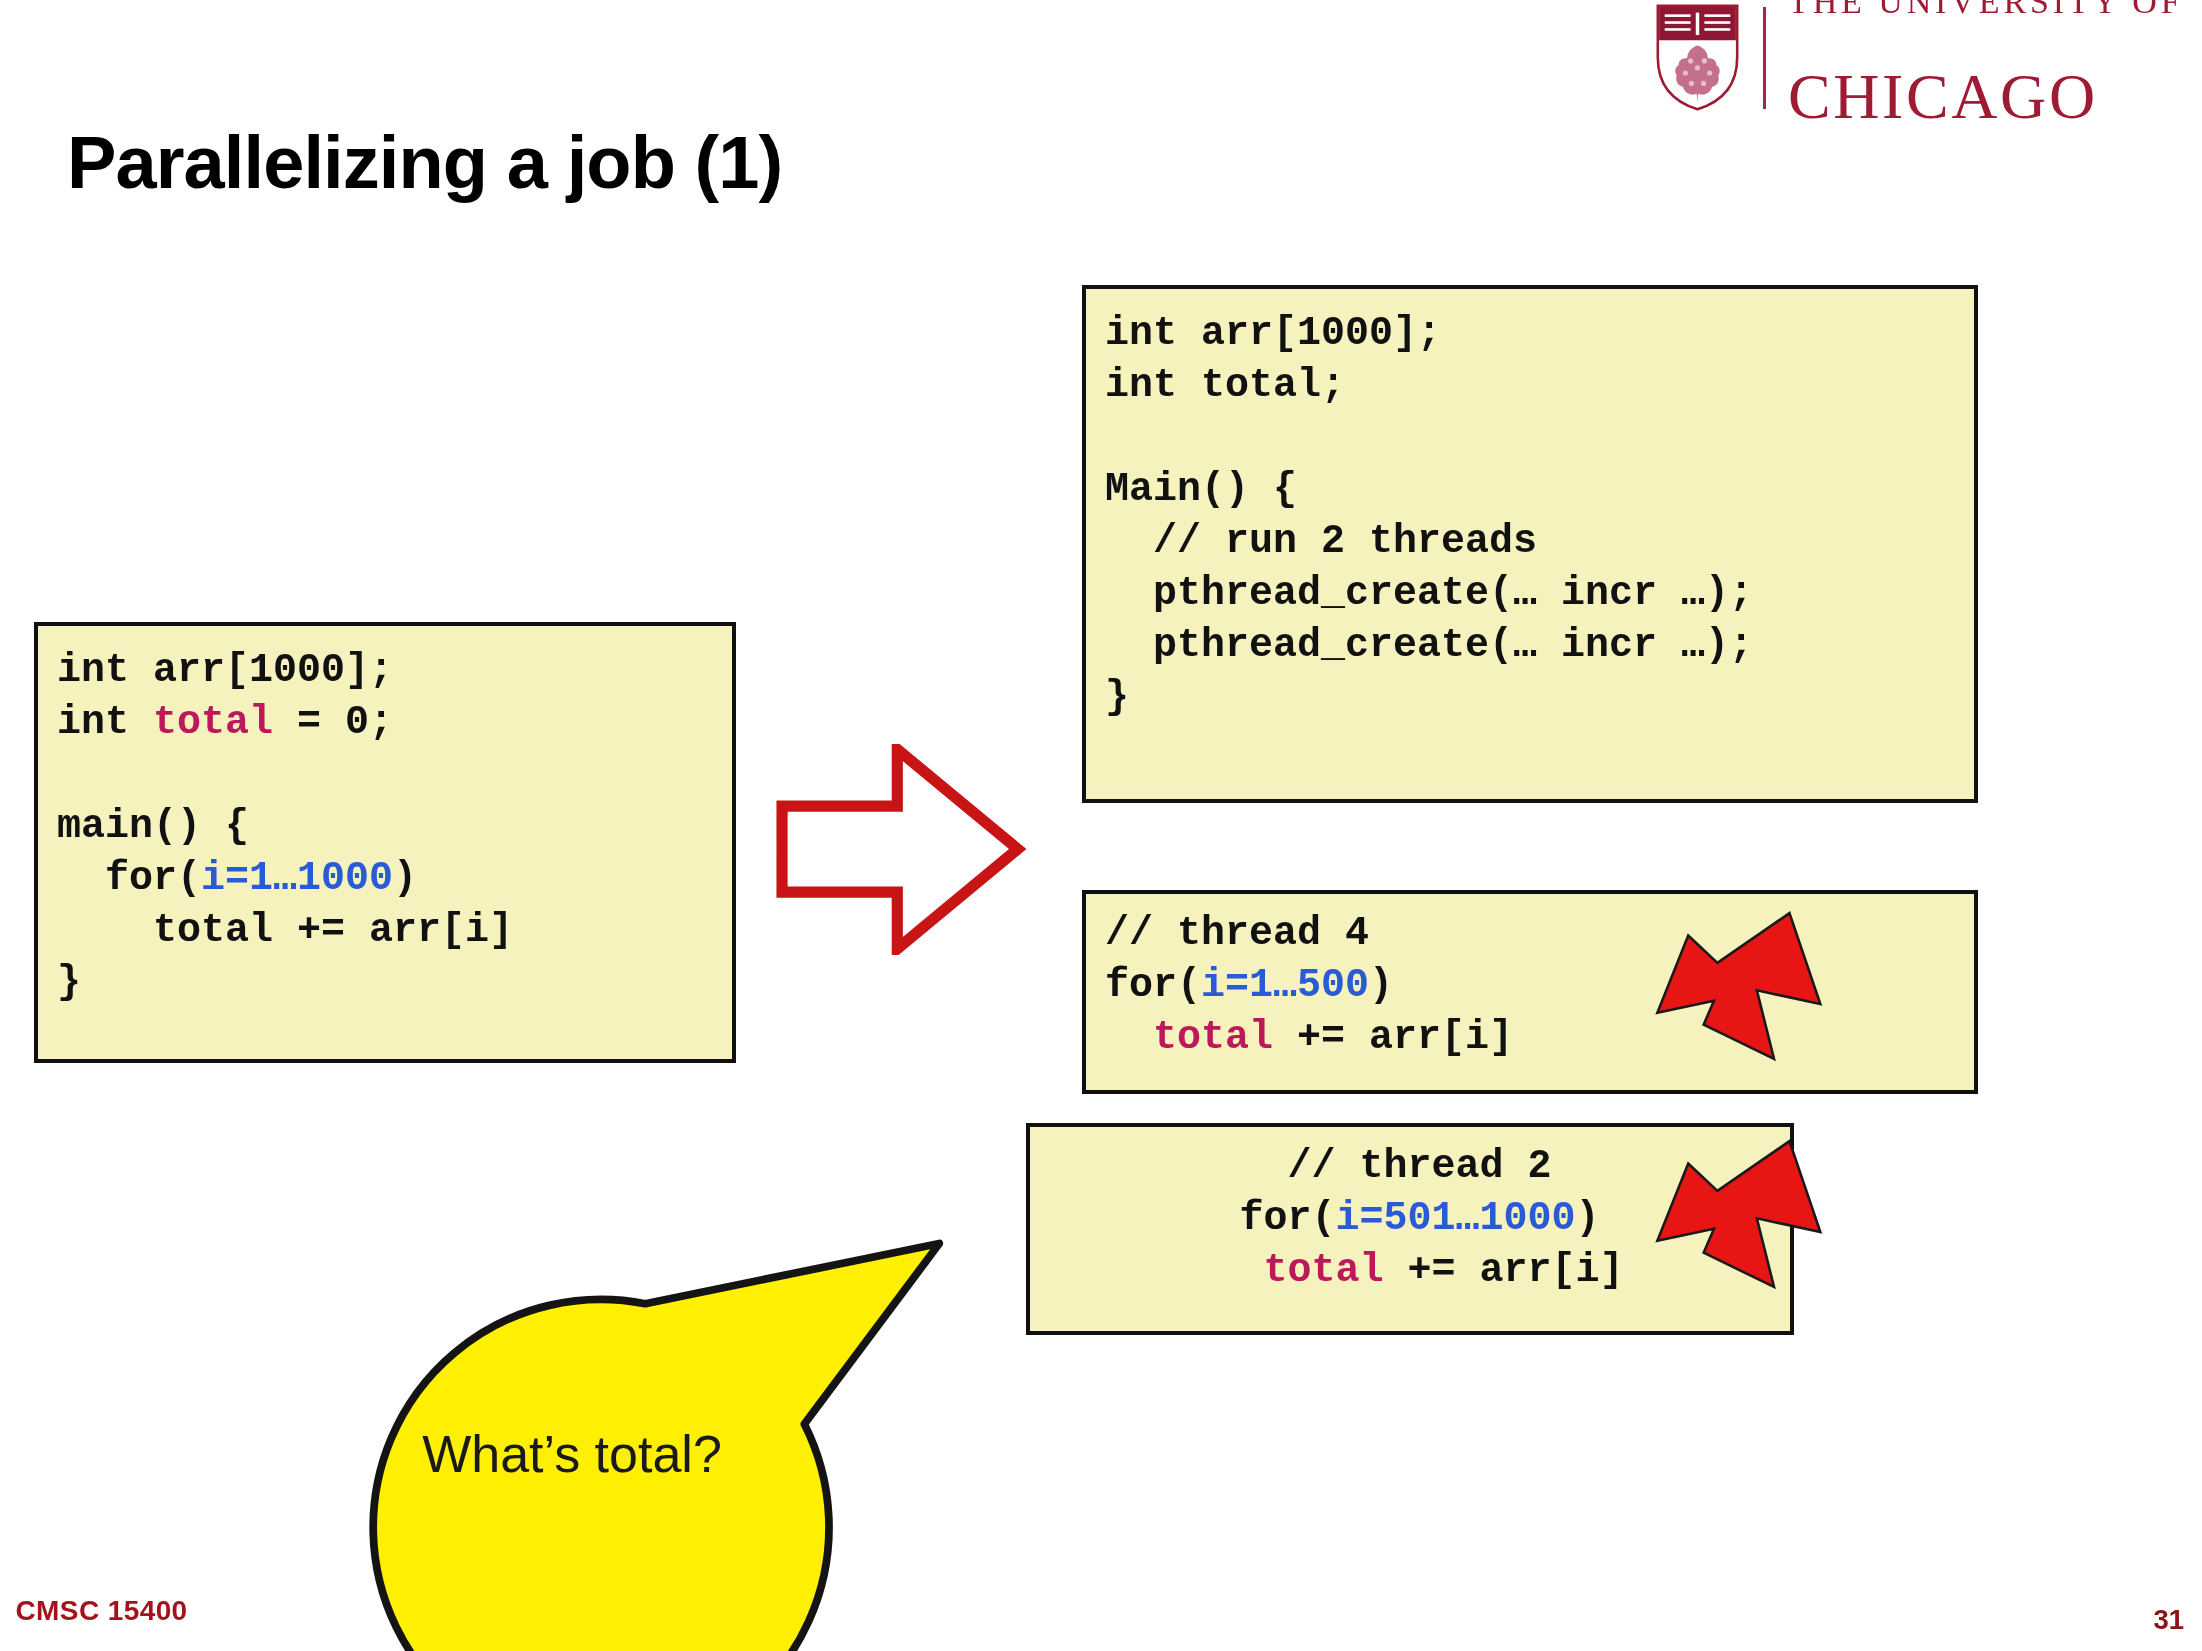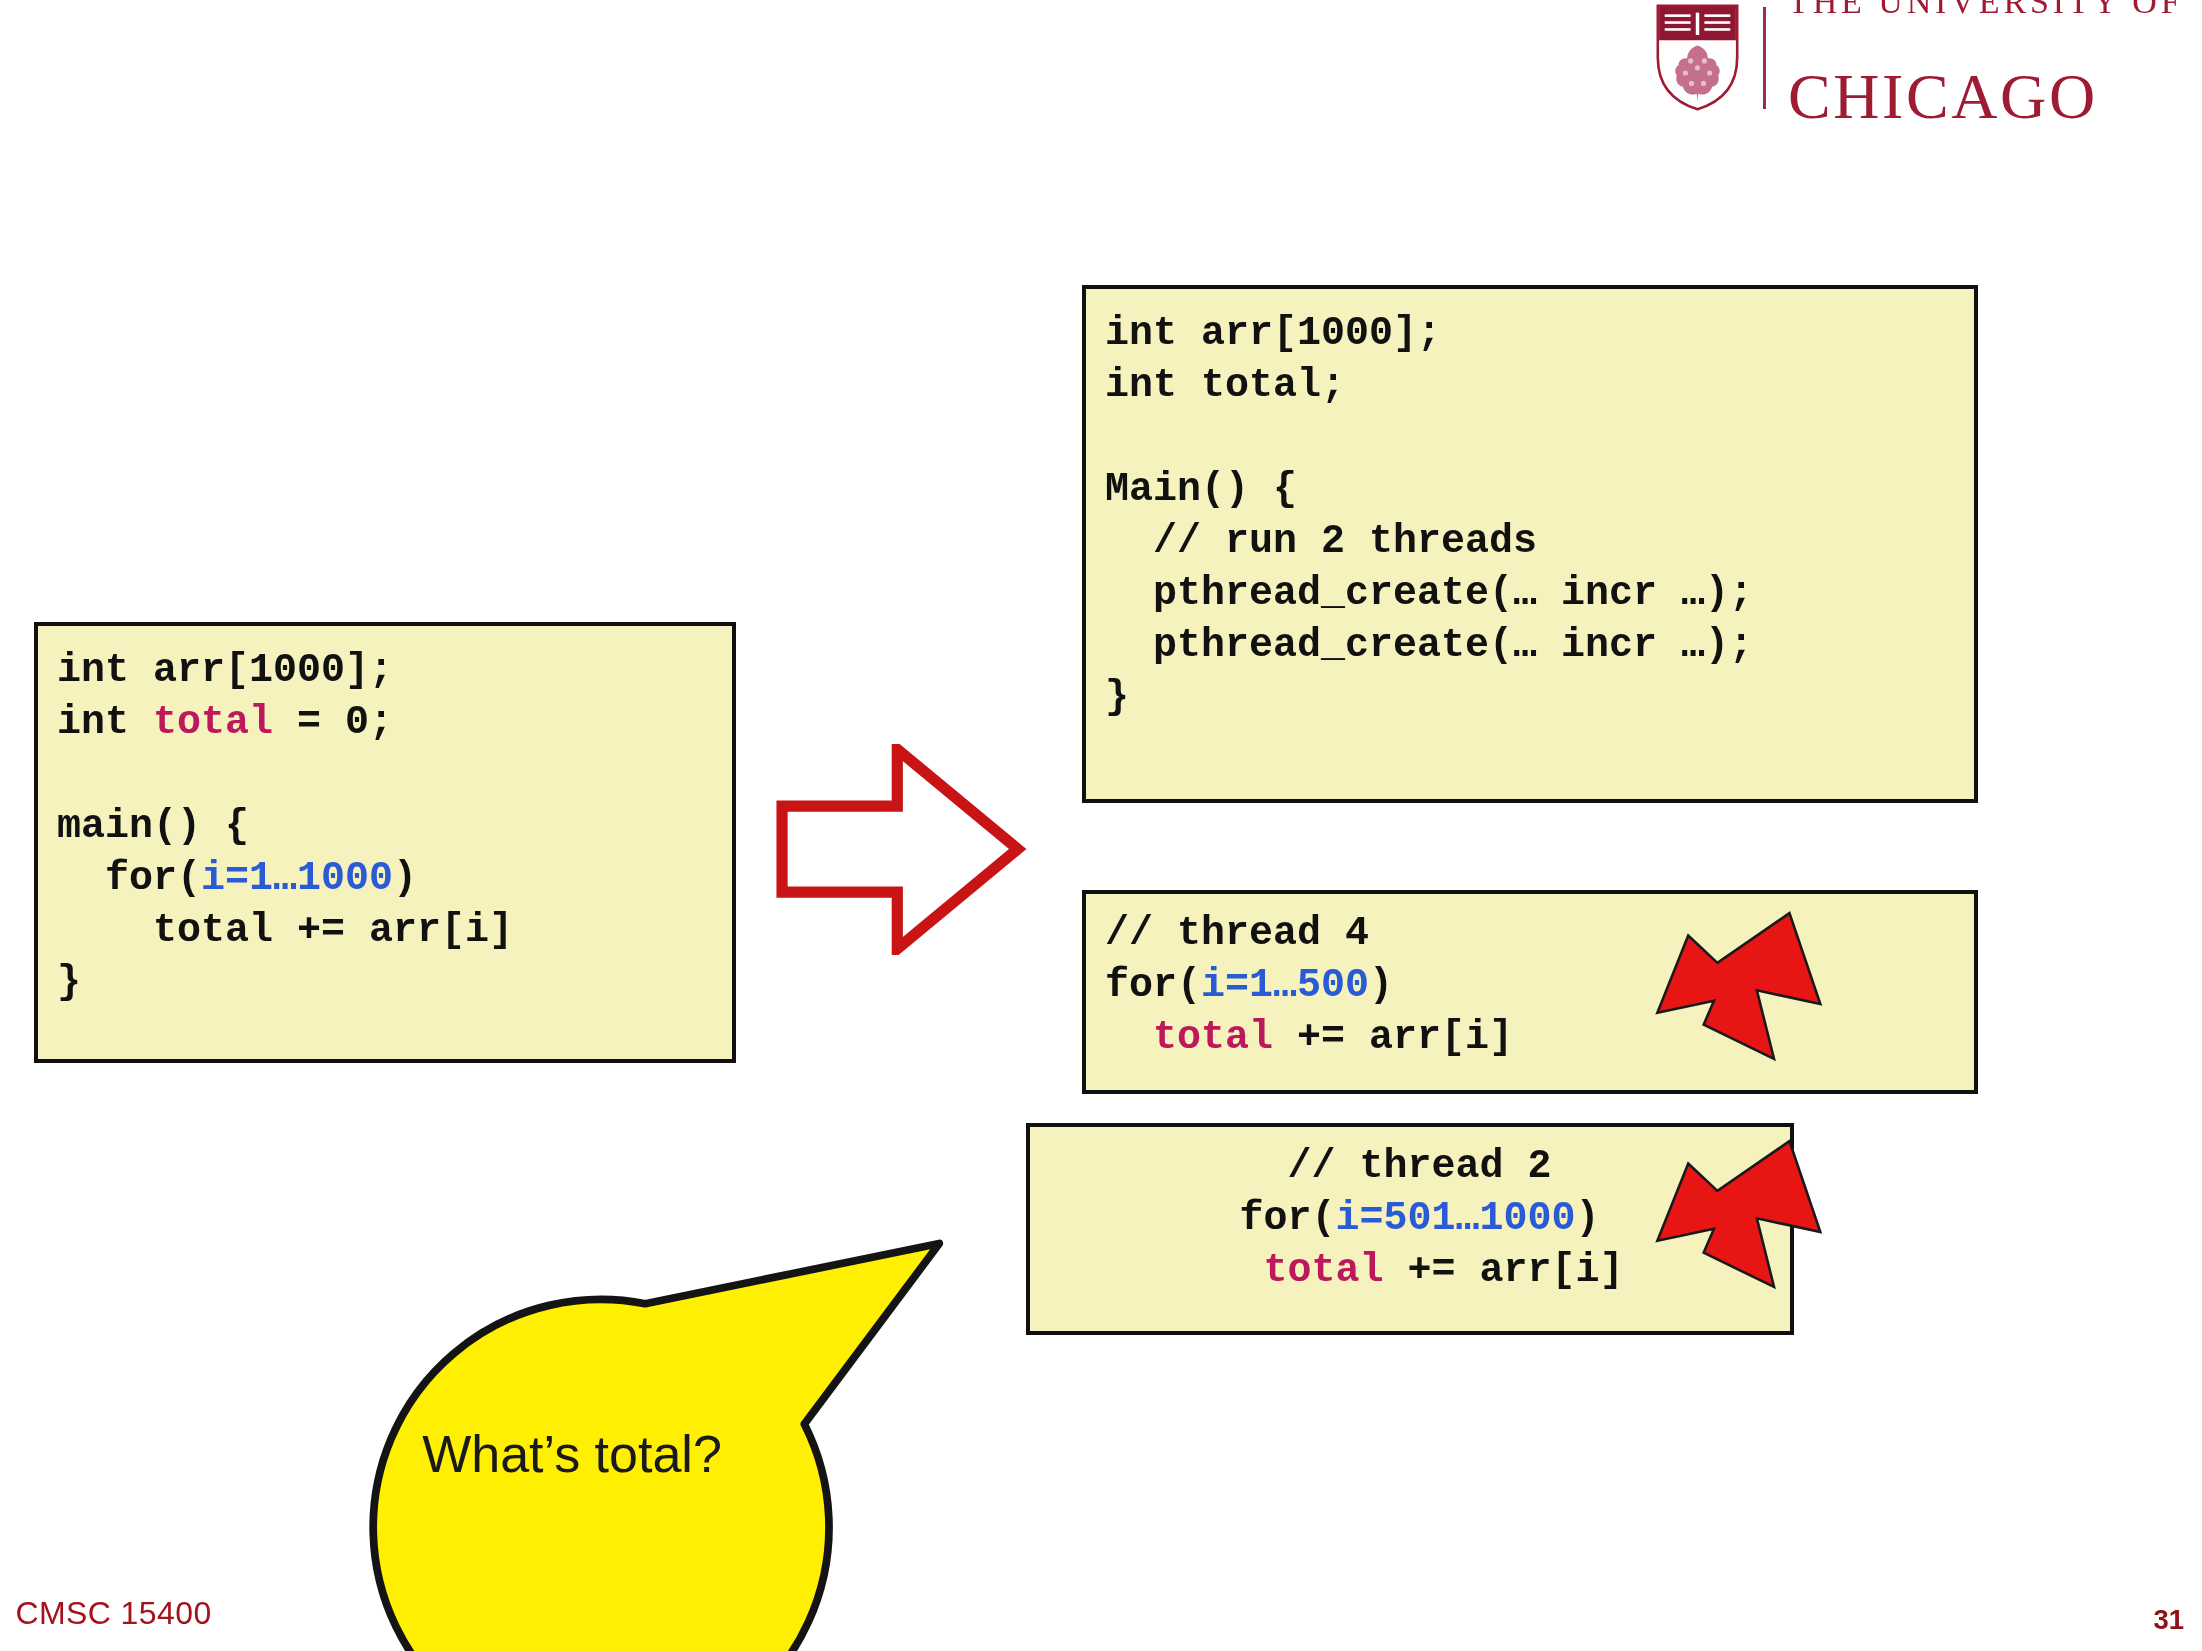--- a/index.html
+++ b/index.html
@@ -164,22 +164,22 @@
     font-size: 52px;
     color: #1a1a1a;
     pointer-events: none;
   }
 
   
   #footer-course {
     position: absolute;
     left: 15.5px;
     top: 1595px;
-    font-size: 32px;
-    font-weight: normal;
+    font-size: 28px;
+    font-weight: bold;
     color: #a4121b;
     letter-spacing: 0.4px;
     text-align: center;
   }
   #footer-page {
     position: absolute;
     right: 19px;
     top: 1604px;
     font-size: 27.5px;
     font-weight: bold;
@@ -220,20 +220,21 @@
         <circle cx="55" cy="92" r="3"></circle>
       </g>
     </svg>
     <div id="logo-divider"></div>
     <div id="logo-words">
       <div id="logo-line1">THE UNIVERSITY OF</div>
       <div id="logo-line2">CHICAGO</div>
     </div>
   </div>
 
+  <div id="title">Parallelizing a job (1)</div>
 
   <div id="box-main" class="code-box"><div class="code-line"><span>int arr[1000];</span></div><div class="code-line"><span>int </span><span class="kw-red">total</span><span> = 0;</span></div><div class="code-line">&nbsp;</div><div class="code-line"><span>main() {</span></div><div class="code-line"><span>  for(</span><span class="kw-blue">i=1…1000</span><span>)</span></div><div class="code-line"><span>    total += arr[i]</span></div><div class="code-line"><span>}</span></div></div>
 
   <svg id="arrow-transform" viewBox="0 0 300 245">
     <path d="M14 72 H148 V6 L288 122 L148 238 V172 H14 Z" fill="#ffffff" stroke="#c81414" stroke-width="13" stroke-linejoin="miter"></path>
   </svg>
 
   <div id="box-parallel" class="code-box"><div class="code-line"><span>int arr[1000];</span></div><div class="code-line"><span>int total;</span></div><div class="code-line">&nbsp;</div><div class="code-line"><span>Main() {</span></div><div class="code-line"><span>  // run 2 threads</span></div><div class="code-line"><span>  pthread_create(… incr …);</span></div><div class="code-line"><span>  pthread_create(… incr …);</span></div><div class="code-line"><span>}</span></div></div>
 
   <div id="box-thread1" class="code-box"><div class="code-line"><span>// thread 4</span></div><div class="code-line"><span>for(</span><span class="kw-blue">i=1…500</span><span>)</span></div><div class="code-line"><span>  </span><span class="kw-red">total</span><span> += arr[i]</span></div></div>

